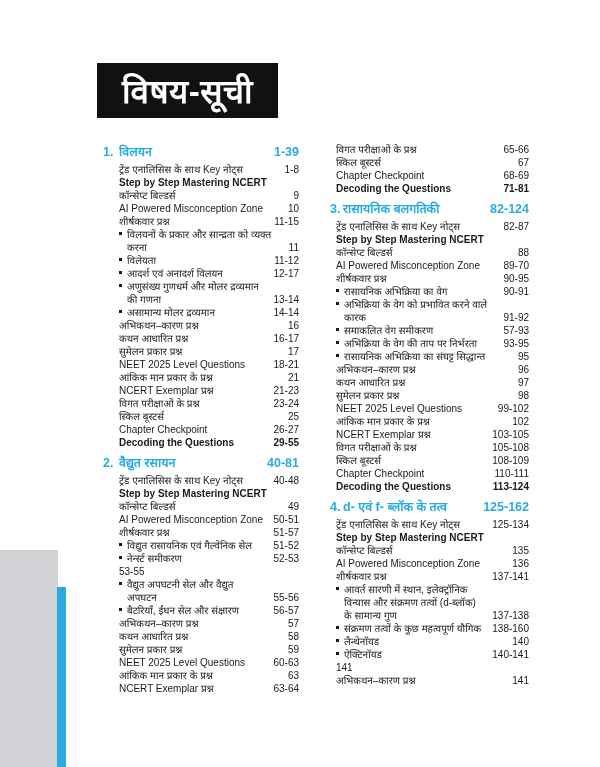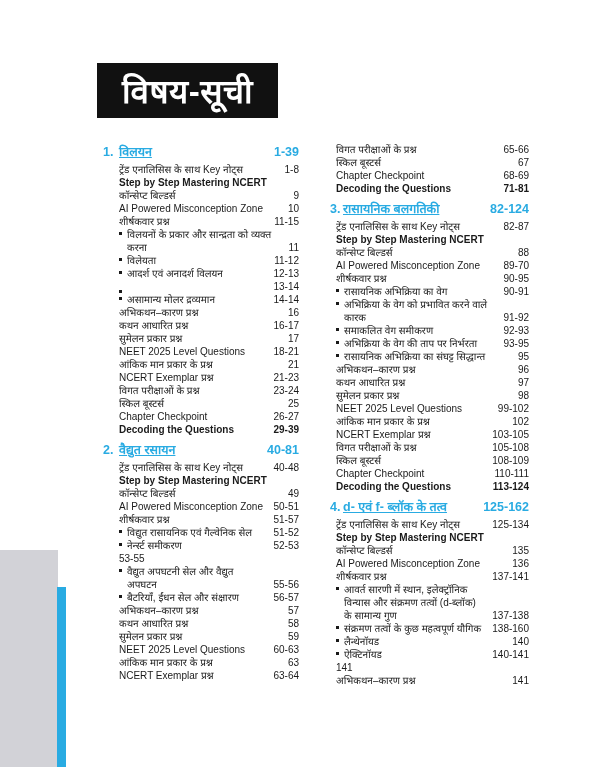--- a/index.html
+++ b/index.html
@@ -14,21 +14,21 @@
 
   .toc-col { position:absolute; top:143px; }
   .col-left { left:103px; width:196px; }
   .col-right { left:330px; width:199px; }
 
   .chapter-row { display:flex; color:var(--accent); font-weight:bold; font-size:12.5px;
     line-height:14px; margin:7px 0 4px 0; }
   .section:first-child .chapter-row { margin-top:2px; }
   .col-left .chapter-num { width:16px; flex:none; }
   .col-right .chapter-num { width:13px; flex:none; }
-  .chapter-title { flex:1; padding-right:6px;text-decoration:underline; }
+  .chapter-title { flex:1; padding-right:6px; }
   .chapter-pages { white-space:nowrap; }
 
   .item-row { display:flex; align-items:flex-end; font-size:10px; line-height:13px; color:var(--ink); }
   .col-left .item-row { padding-left:16px; }
   .col-right .item-row { padding-left:6px; }
   .item-row.bold { font-weight:bold; }
   .item-label { flex:1; padding-right:8px; display:flex; align-items:flex-start; }
   .item-text { flex:1; }
   .item-pages { white-space:nowrap; text-align:right; }
   .bullet-mark { flex:none; width:8px; padding-top:4px; }
@@ -100,27 +100,28 @@
           </span>
           <span class="item-pages">11-12</span>
         </div>
         <div class="item-row bullet">
           <span class="item-label">
             <span class="bullet-mark">
               <i></i>
             </span>
             <span class="item-text">आदर्श एवं अनादर्श विलयन</span>
           </span>
-          <span class="item-pages">12-13</span>
-        </div>
-        <div class="item-row bullet">
-          <span class="item-label">
-            <span class="bullet-mark">
-              <i></i>
-            </span>
+          <span class="item-pages">12-17</span>
+        </div>
+        <div class="item-row bullet">
+          <span class="item-label">
+            <span class="bullet-mark">
+              <i></i>
+            </span>
+            <span class="item-text">अणुसंख्य गुणधर्म और मोलर द्रव्यमान की गणना</span>
           </span>
           <span class="item-pages">13-14</span>
         </div>
         <div class="item-row bullet">
           <span class="item-label">
             <span class="bullet-mark">
               <i></i>
             </span>
             <span class="item-text">असामान्य मोलर द्रव्यमान</span>
           </span>
@@ -177,21 +178,21 @@
         <div class="item-row ">
           <span class="item-label">
             <span class="item-text">Chapter Checkpoint</span>
           </span>
           <span class="item-pages">26-27</span>
         </div>
         <div class="item-row bold">
           <span class="item-label">
             <span class="item-text">Decoding the Questions</span>
           </span>
-          <span class="item-pages">29-39</span>
+          <span class="item-pages">29-55</span>
         </div>
       </div>
       <div class="section">
         <div class="chapter-row">
           <span class="chapter-num">2.</span>
           <span class="chapter-title">वैद्युत रसायन</span>
           <span class="chapter-pages">40-81</span>
         </div>
         <div class="item-row ">
           <span class="item-label">
@@ -381,21 +382,21 @@
           </span>
           <span class="item-pages">91-92</span>
         </div>
         <div class="item-row bullet">
           <span class="item-label">
             <span class="bullet-mark">
               <i></i>
             </span>
             <span class="item-text">समाकलित वेग समीकरण</span>
           </span>
-          <span class="item-pages">92-93</span>
+          <span class="item-pages">57-93</span>
         </div>
         <div class="item-row bullet">
           <span class="item-label">
             <span class="bullet-mark">
               <i></i>
             </span>
             <span class="item-text">अभिक्रिया के वेग की ताप पर निर्भरता</span>
           </span>
           <span class="item-pages">93-95</span>
         </div>

